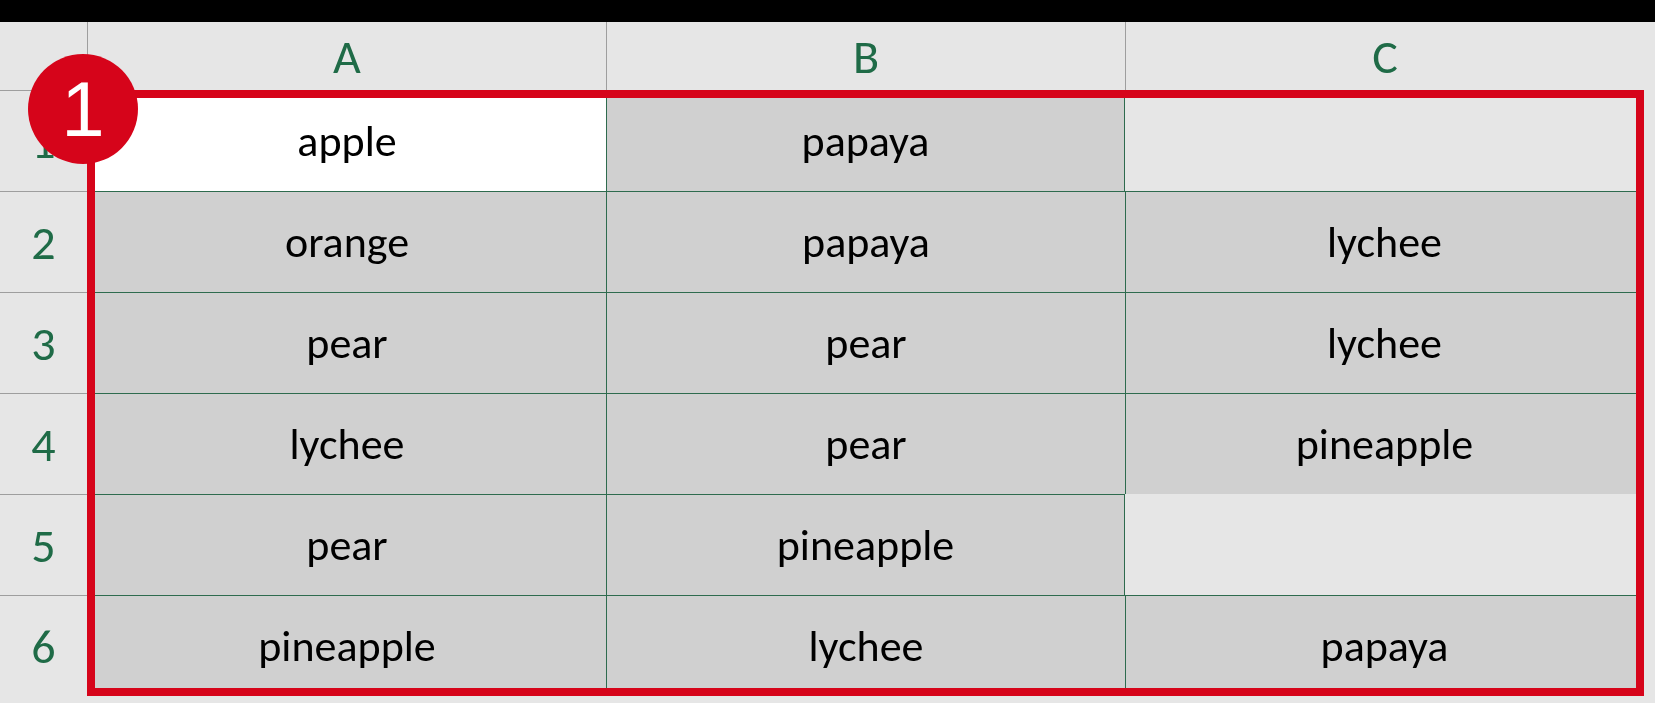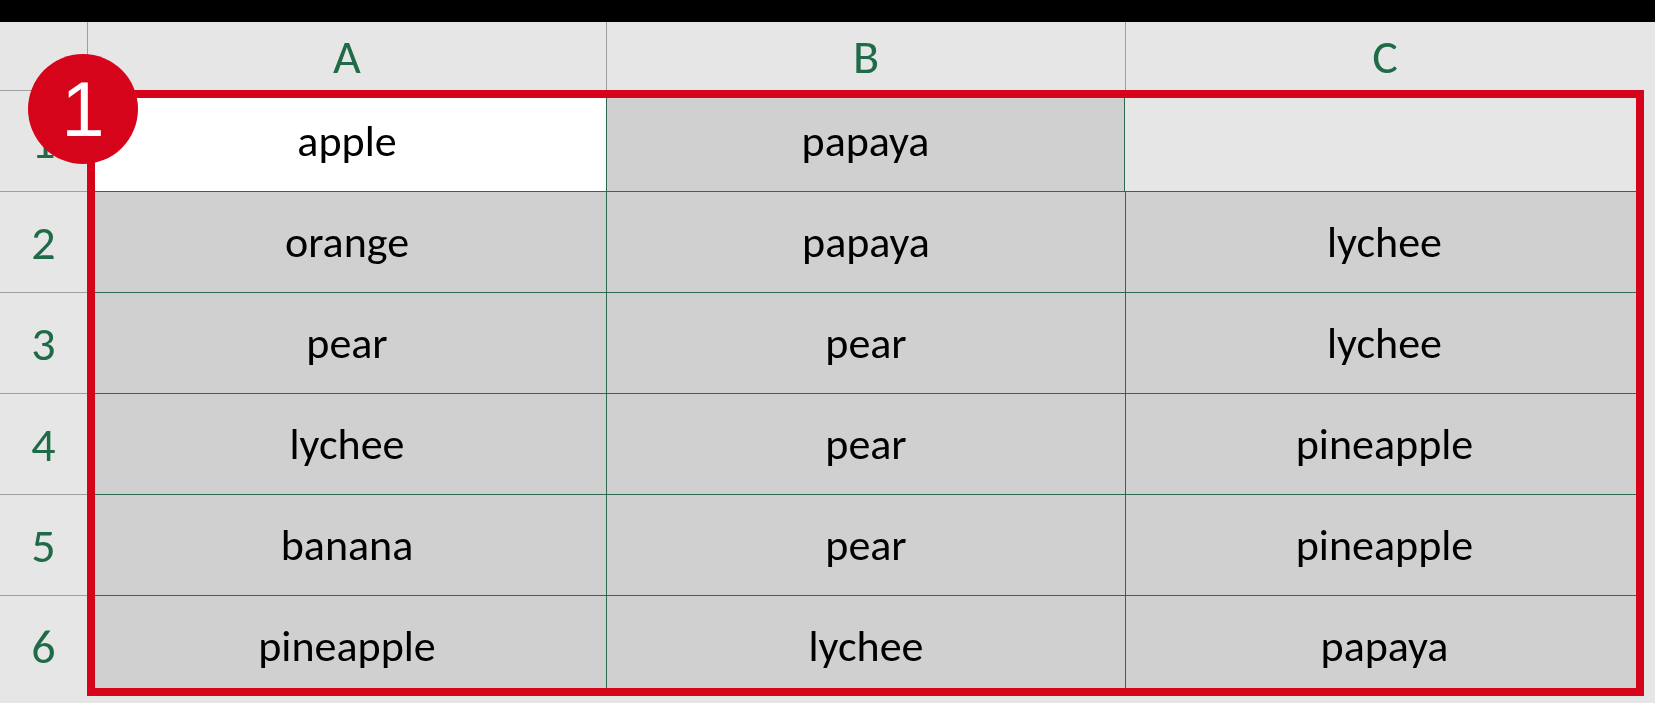--- a/index.html
+++ b/index.html
@@ -183,21 +183,20 @@
       <div class="cell">pear</div>
       <div class="cell">pear</div>
       <div class="cell">lychee</div>
     </div>
     <div class="row">
       <div class="cell">lychee</div>
       <div class="cell">pear</div>
       <div class="cell">pineapple</div>
     </div>
     <div class="row">
-      <div class="cell">banana</div>
       <div class="cell">pear</div>
       <div class="cell">pineapple</div>
     </div>
     <div class="row">
       <div class="cell">pineapple</div>
       <div class="cell">lychee</div>
       <div class="cell">papaya</div>
     </div>
   </div>
 

